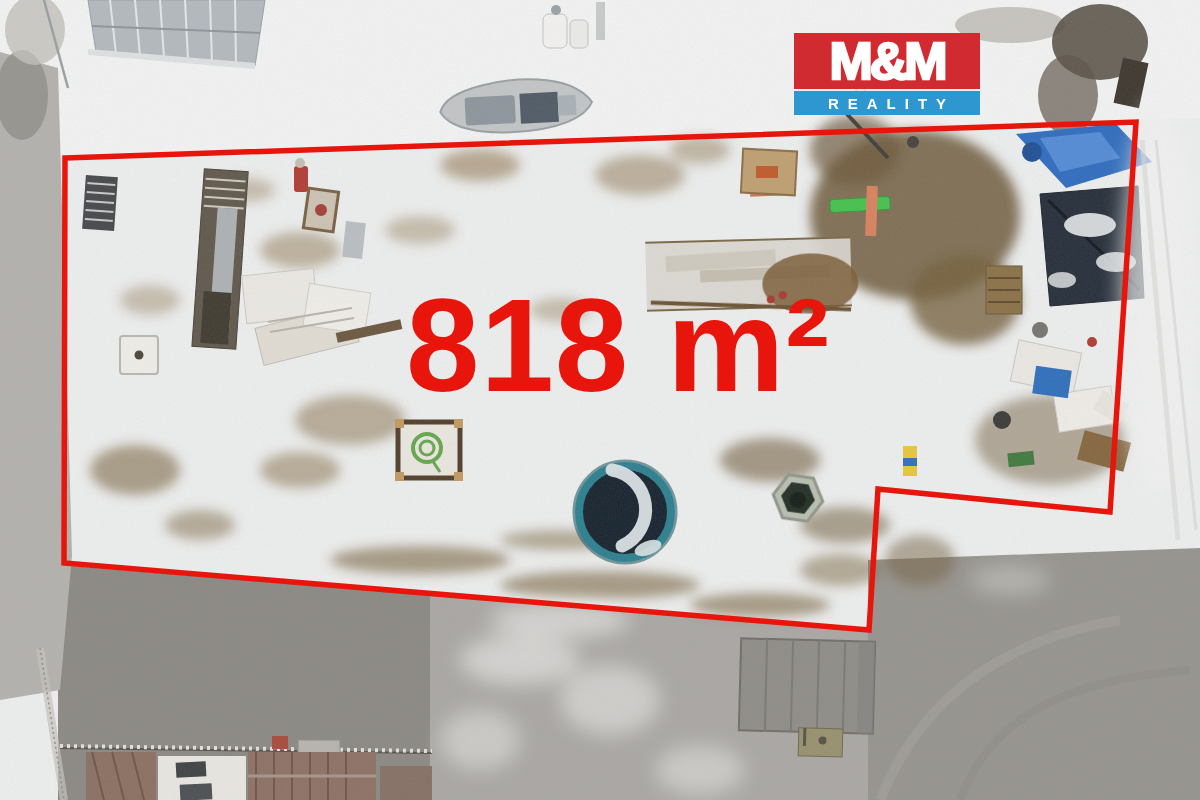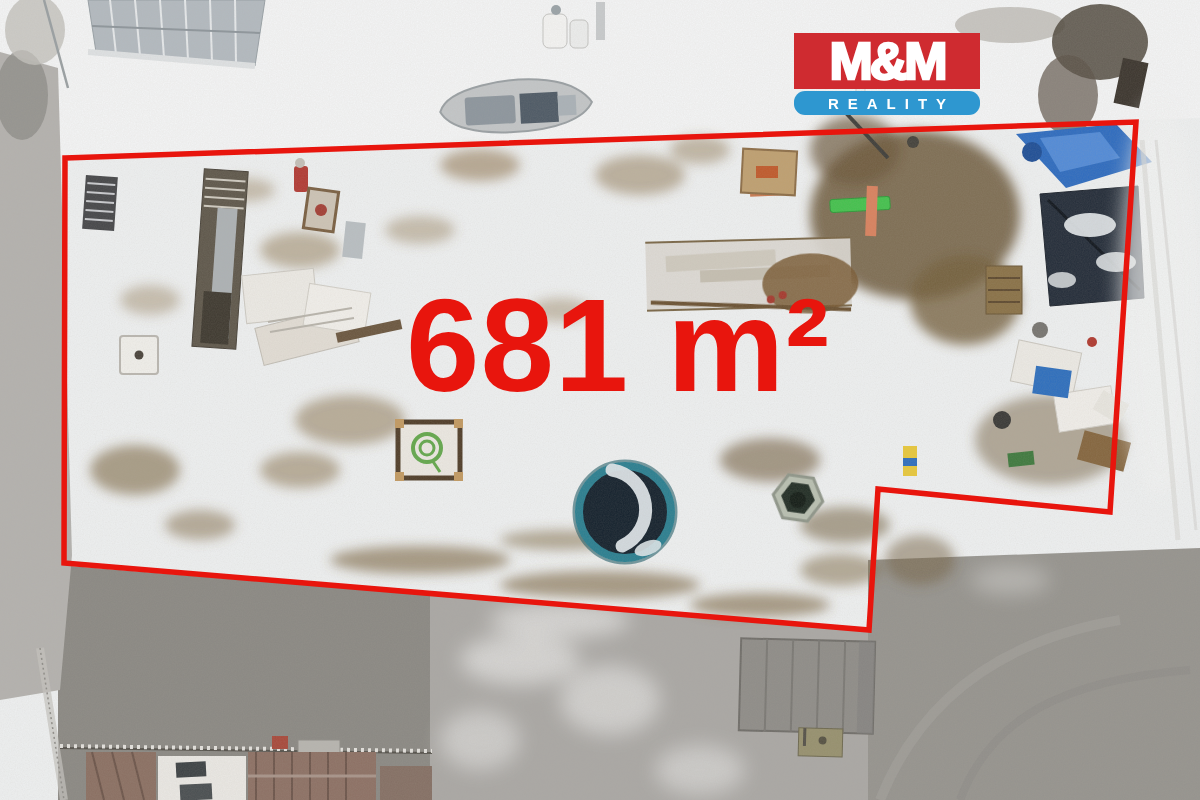--- a/index.html
+++ b/index.html
@@ -6,21 +6,21 @@
   #stage{position:relative;width:1200px;height:800px;overflow:hidden;
          font-family:"Liberation Sans",sans-serif;background:#eef0f1;}
   #stage svg{position:absolute;left:0;top:0;}
   .overlay{position:absolute;pointer-events:none;padding-left:36px;}
   
   .logo{left:758px;top:33px;width:186px;}
   .logo-top{height:56px;background:#cf2b30;display:flex;align-items:center;justify-content:center;
             color:#fff;font-weight:bold;font-size:52px;letter-spacing:-3px;line-height:1;
             -webkit-text-stroke:2.5px #ffffff;}
   .logo-bar{height:24px;margin-top:2px;background:#2e97d0;display:flex;align-items:center;justify-content:center;
-            color:#fff;font-weight:bold;font-size:15px;letter-spacing:9px;padding-left:9px;line-height:1;border-radius:11px;}
+            color:#fff;font-weight:bold;font-size:15px;letter-spacing:9px;padding-left:9px;line-height:1;}
   
   .area-label{left:370px;top:280px;color:#e8150d;font-weight:bold;font-size:132px;line-height:1;
               letter-spacing:1px;white-space:nowrap;}
   
   .watermark{right:6px;bottom:8px;font-size:34px;letter-spacing:1px;color:rgba(242,242,242,0.5);
              text-shadow:1px 1px 2px rgba(60,60,60,0.5), -1px -1px 1px rgba(255,255,255,0.3);}
 </style>
 </head>
 <body>
 
@@ -299,16 +299,16 @@
   <rect x="0" y="0" width="1200" height="800" filter="url(#grain)" opacity="0.28"></rect>
 
   <polygon fill="none" stroke-linejoin="miter" points="65,158 1136,122 1110,512 878,489 869,630 64,563" stroke="#e8150d" stroke-width="5.5"></polygon>
 </svg>
 
 <div class="overlay logo">
   <div class="logo-top">M&amp;M</div>
   <div class="logo-bar">REALITY</div>
 </div>
 
-<div class="overlay area-label">681 m²</div>
+<div class="overlay area-label">818 m²</div>
 
 
 </div>
 
 </body></html>

